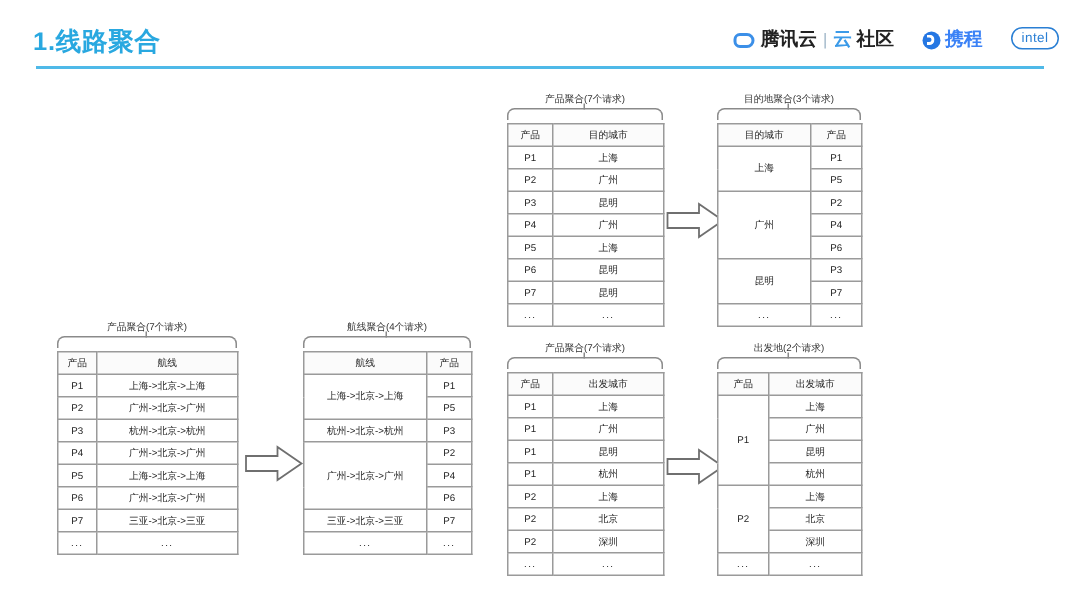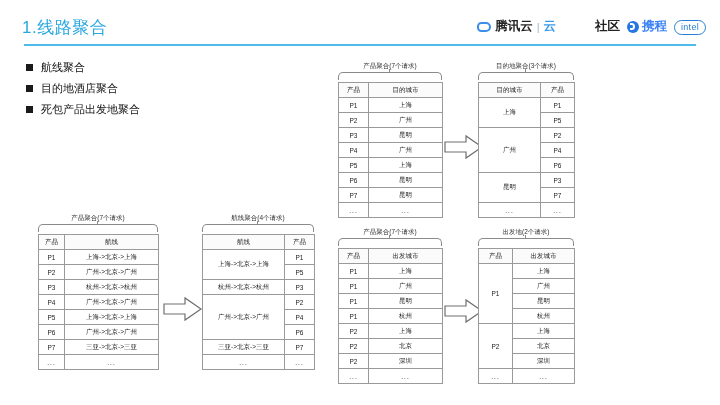--- a/index.html
+++ b/index.html
@@ -8,47 +8,47 @@
     background:#ffffff;
     font-family:"Liberation Sans","DejaVu Sans",sans-serif;
     position:relative;overflow:hidden;
     color:#1a1a1a;
   }
   .slide{position:absolute;inset:0;}
 
   
   .title{
     position:absolute;left:22px;top:16px;
-    font-size:17px;font-weight:normal;letter-spacing:.5px;
+    font-size:17px;font-weight:bold;letter-spacing:.5px;
     color:#29a8e0;white-space:nowrap;
   }
   .title-rule{
     position:absolute;left:24px;top:44px;width:672px;height:2px;
     background:#4fb9e8;
   }
 
   
   .logos{
     position:absolute;right:14px;top:18px;
-    display:flex;align-items:flex-end;gap:7px;
+    display:flex;align-items:flex-start;gap:19px;
     font-size:12px;font-weight:bold;white-space:nowrap;
   }
   .logo-group{display:flex;align-items:center;gap:3px;}
   .tc-cloud-mark{
     width:15px;height:12px;position:relative;display:inline-block;
   }
   .tc-cloud-mark::before{
     content:"";position:absolute;left:0;top:1px;width:14px;height:10px;
     border:2px solid #3b8fe8;border-radius:6px 7px 7px 6px;
     box-sizing:border-box;
   }
   .tc-text{color:#222;font-size:12.5px;}
   .tc-bar{color:#9fb6c8;font-weight:normal;font-size:11px;margin:0 1px;}
   .cloud-glyph{color:#3b9ae8;font-size:12.5px;}
-  .tc-sq{color:#222;font-size:12.5px;margin-left:36px;}
+  .tc-sq{color:#222;font-size:12.5px;}
   .ctrip-mark{
     width:12px;height:12px;border-radius:50%;
     background:#2577e3;position:relative;display:inline-block;
   }
   .ctrip-mark::after{
     content:"";position:absolute;left:3px;top:2px;width:5px;height:7px;
     border:2px solid #fff;border-left:none;border-radius:0 5px 5px 0;
     box-sizing:border-box;
   }
   .ctrip-text{color:#3b82f6;font-size:12.5px;}
@@ -113,34 +113,20 @@
       <span class="cloud-glyph">云</span>
       <span class="tc-sq">社区</span>
     </span>
     <span class="logo-group">
       <span class="ctrip-mark"></span>
       <span class="ctrip-text">携程</span>
     </span>
     <span class="intel-badge">intel</span>
   </div>
 
-  <div class="bullets">
-    <div class="bullet-row">
-      <span class="bullet-sq"></span>
-      <span class="bullet-txt">航线聚合</span>
-    </div>
-    <div class="bullet-row">
-      <span class="bullet-sq"></span>
-      <span class="bullet-txt">目的地酒店聚合</span>
-    </div>
-    <div class="bullet-row">
-      <span class="bullet-sq"></span>
-      <span class="bullet-txt">死包产品出发地聚合</span>
-    </div>
-  </div>
 
   <div class="group" style="left:338px;top:62px;width:104px;">
     <div class="cap">产品聚合(7个请求)</div>
     <div class="brace"></div>
     <table class="tbl" style="width:104px;">
       <colgroup>
           <col style="width:30px">
           <col style="width:74px">
         </colgroup>
       <tbody>

